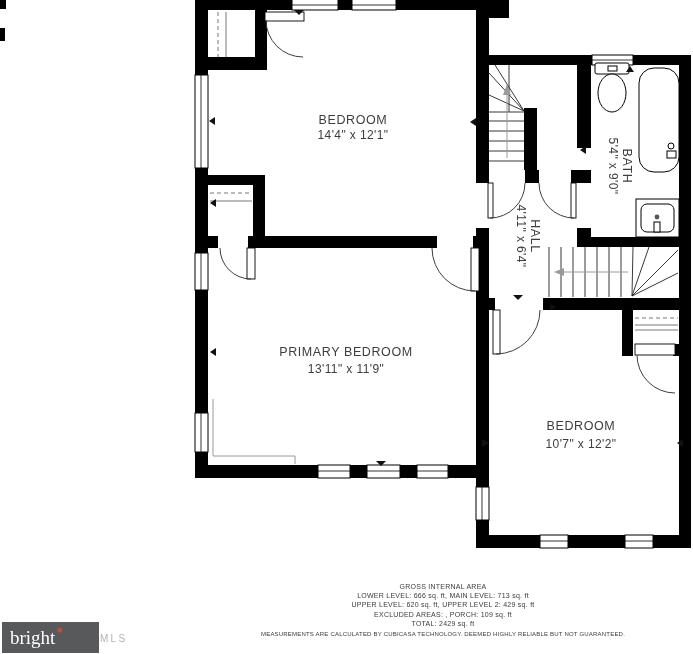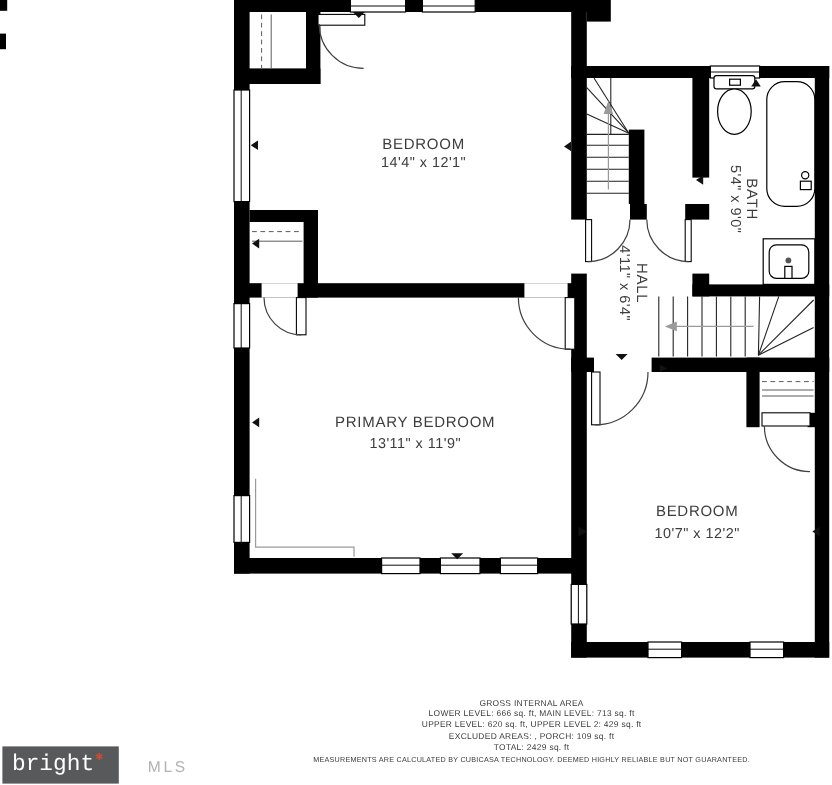--- a/index.html
+++ b/index.html
@@ -25,23 +25,23 @@
   .room-dims{font-family:"Liberation Sans",sans-serif;font-size:12px;fill:#3d3d3d;letter-spacing:0.4px;}
   #footer{
     position:absolute;left:143px;top:582px;width:600px;text-align:center;
     color:#3b3b3b;font-size:7px;line-height:9.2px;letter-spacing:0.25px;
   }
   #footer .disclaimer{font-size:6px;margin-top:2px;letter-spacing:0.2px;}
   #logo{
     position:absolute;left:2px;top:622px;width:97px;height:31px;background:#58595b;
     display:flex;align-items:center;
   }
-  #logo .brand{font-family:Liberation Mono, monospace;color:#ffffff;font-size:19px;margin-left:8px;line-height:1;}
+  #logo .brand{font-family:Liberation Serif, serif;color:#ffffff;font-size:19px;margin-left:8px;line-height:1;}
   #logo .star{color:#cc4b33;font-size:8px;margin-left:1px;position:relative;top:-7px;}
-  #logo .suffix{color:#b2b3b5;font-size:13px;letter-spacing:2.2px;margin-left:5px;position:relative;top:1px;padding-left:32px;}
+  #logo .suffix{color:#b2b3b5;font-size:10px;letter-spacing:2.2px;margin-left:5px;position:relative;top:1px;padding-left:32px;}
 </style>
 </head>
 <body>
 
 <svg width="693" height="654" viewBox="0 0 693 654">
 
   <g>
     <rect class="wall" x="195" y="0" width="297" height="10"></rect>
     <rect class="wall" x="489" y="0" width="20" height="18"></rect>
     <rect class="wall" x="195" y="0" width="13" height="478"></rect>

